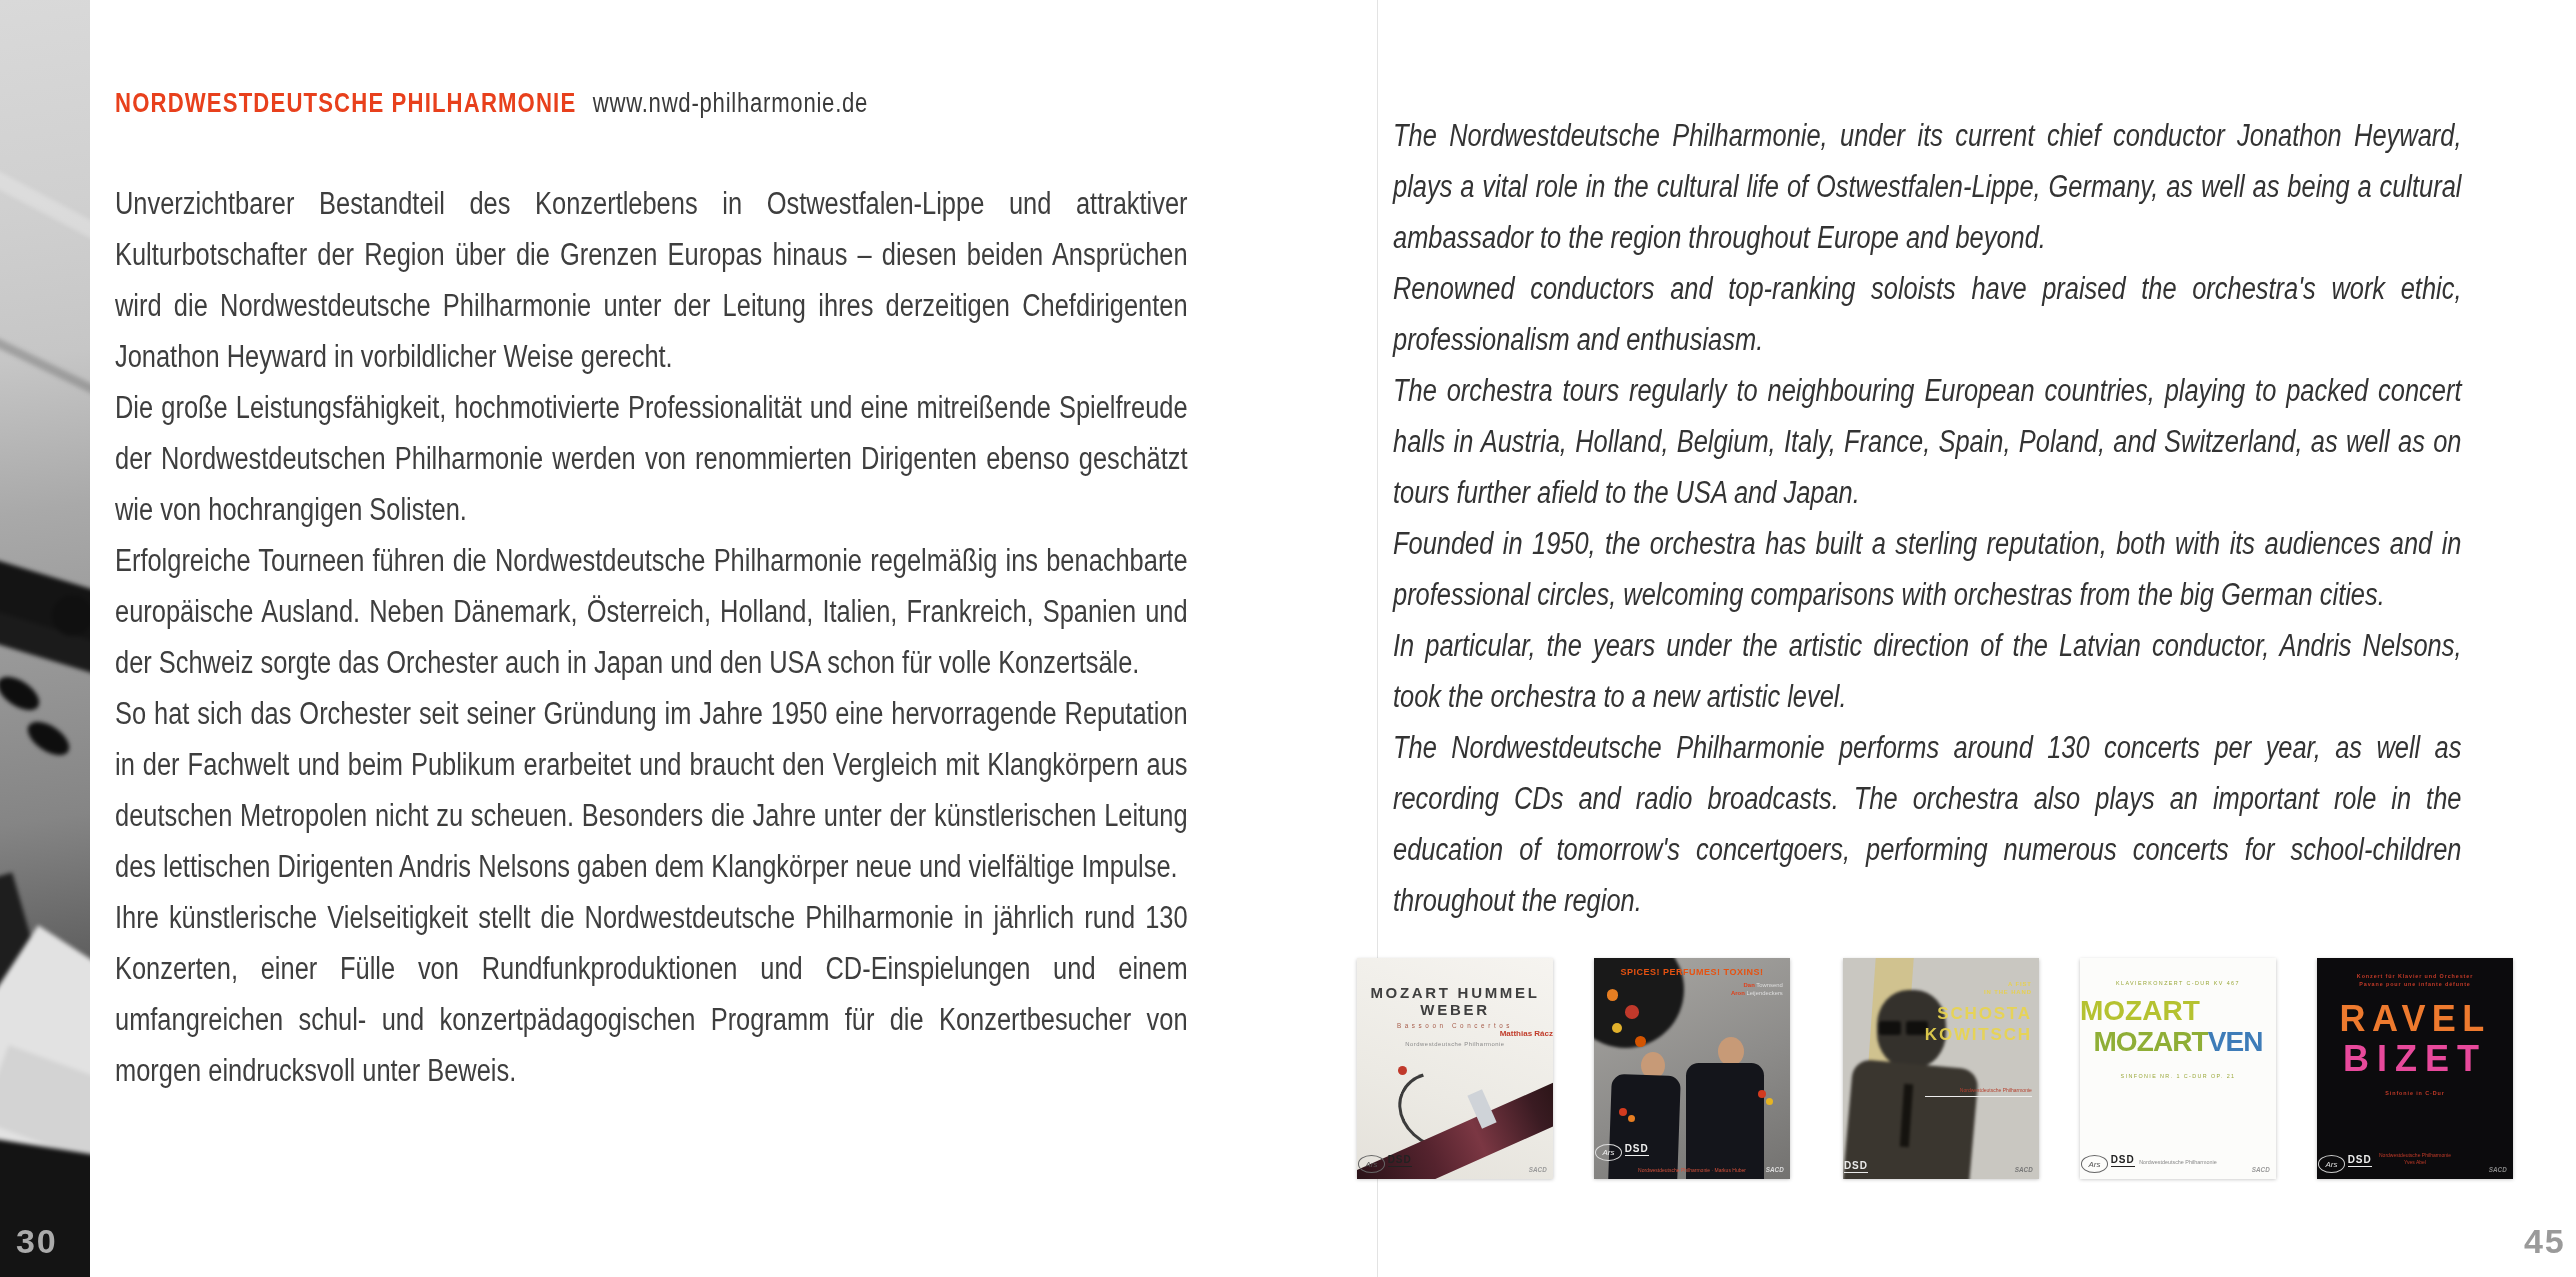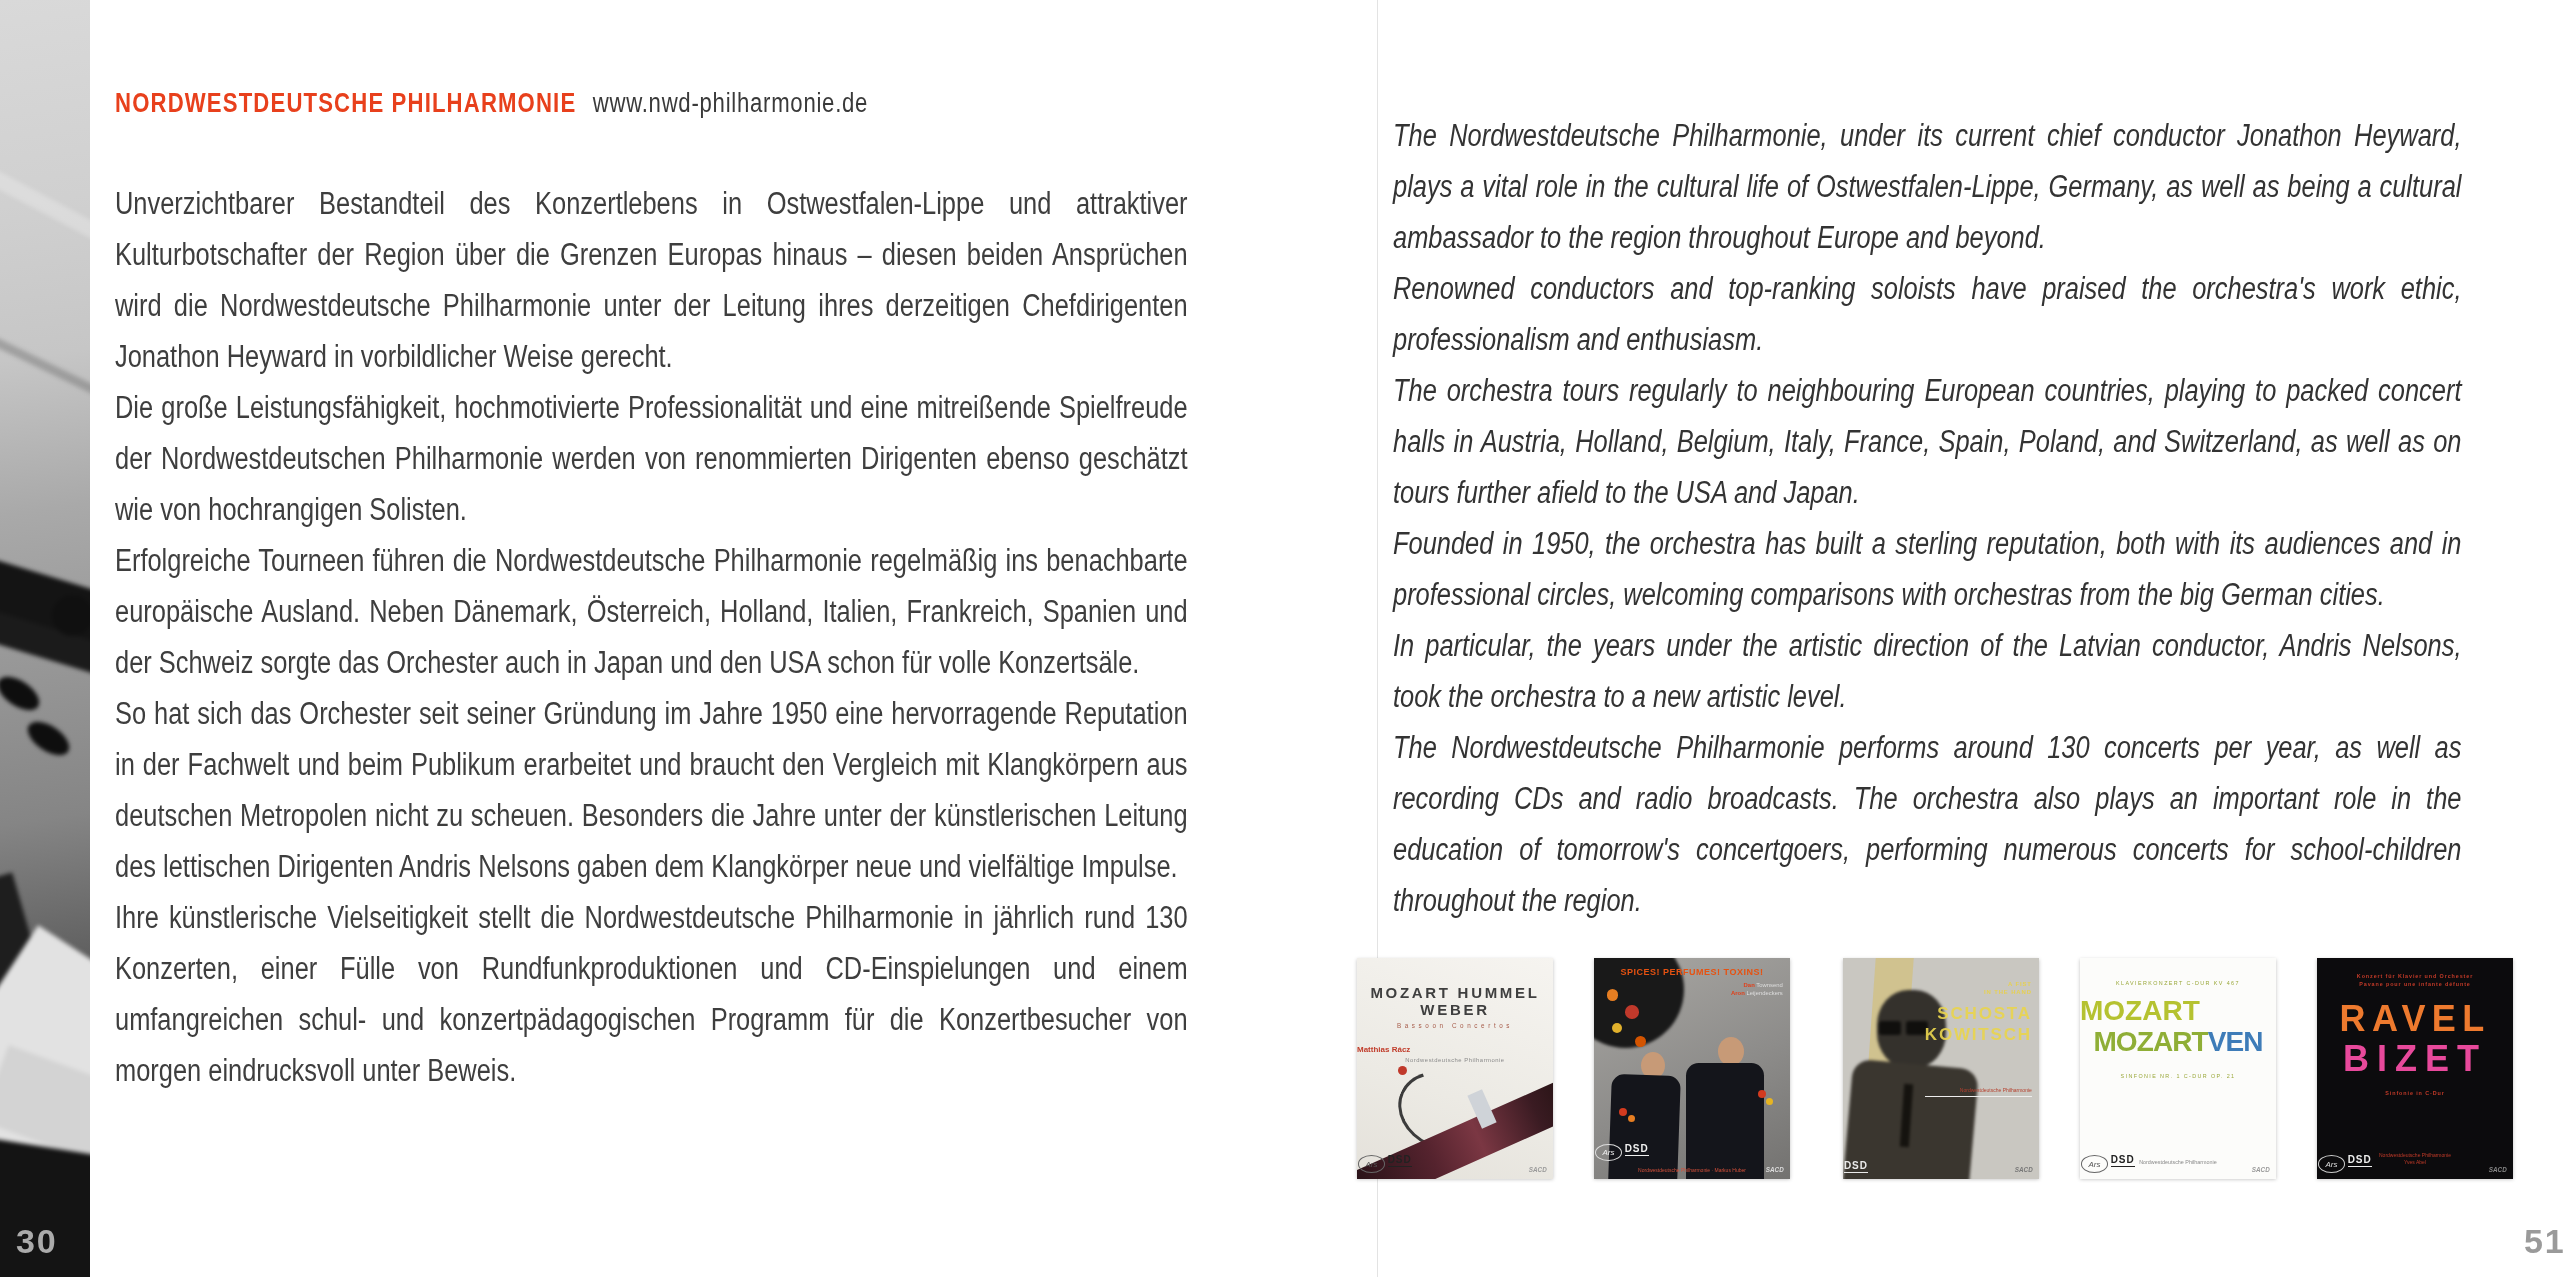--- a/index.html
+++ b/index.html
@@ -47,21 +47,21 @@
   .cd .sacd{position:absolute;right:6.3px;bottom:6.3px;font-size:6.3px;font-weight:bold;font-style:italic;color:#999;}
   .logo-stack{position:absolute;left:1px;bottom:6.3px;display:flex;align-items:flex-start;gap:2.7px;justify-content:space-between;}
   .ars-oval{width:25px;height:15.3px;border-radius:50%;display:flex;align-items:center;justify-content:center;
             font-size:8px;font-style:italic;}
   .dsd{font-size:10px;font-weight:bold;letter-spacing:0.9px;border-bottom:1.8px solid currentColor;line-height:10.8px;}
 
   
   .cd1{background:linear-gradient(200deg,#f6f4f0,#eceae4 60%,#e4e1da);}
   .cd1 .composers{margin-top:26px;text-align:center;font-size:15px;font-weight:bold;letter-spacing:2.7px;color:#3f3f3f;}
   .cd1 .sub{text-align:center;font-size:6.3px;letter-spacing:3.6px;color:#a65a48;margin-top:3.6px;}
-  .cd1 .soloist{text-align:left;font-size:8px;font-weight:bold;color:#c13c2a;margin-top:16px;}
+  .cd1 .soloist{text-align:right;font-size:8px;font-weight:bold;color:#c13c2a;}
   .cd1 .orch{text-align:center;font-size:5.9px;color:#8a8a8a;margin-top:3.6px;letter-spacing:0.5px;}
   .cd1 .bassoon{position:absolute;right:-40px;bottom:16px;width:252px;height:40px;border-radius:7.2px;
                 background:linear-gradient(90deg,#241015,#55232e 35%,#7b3743 55%,#3a1b22 80%,#20100f);
                 transform:rotate(-24deg);}
   .cd1 .band{position:absolute;right:63px;bottom:52px;width:16px;height:36px;background:#cfd3d8;transform:rotate(-24deg);}
   .cd1 .bocal{position:absolute;left:40px;top:115px;width:87px;height:70px;border:3.6px solid #3c3c3c;border-radius:50%;
               border-top-color:transparent;border-right-color:transparent;transform:rotate(24deg);}
   .cd1 .tip{position:absolute;left:41px;top:108px;width:9px;height:9px;border-radius:50%;background:#c0392b;}
   .cd1 .ars-oval{border:0.9px solid #666;color:#555;}
   .cd1 .dsd{color:#222;}
@@ -264,16 +264,16 @@
       </div>
       <div class="logo-stack">
         <div class="ars-oval">Ars</div>
         <div class="dsd">DSD</div>
       </div>
       <div class="sacd">SACD</div>
     </div>
 
   </div>
 
-  <div class="pagenum right">51</div>
+  <div class="pagenum right">45</div>
 
 </div>
 
 
 </body></html>

